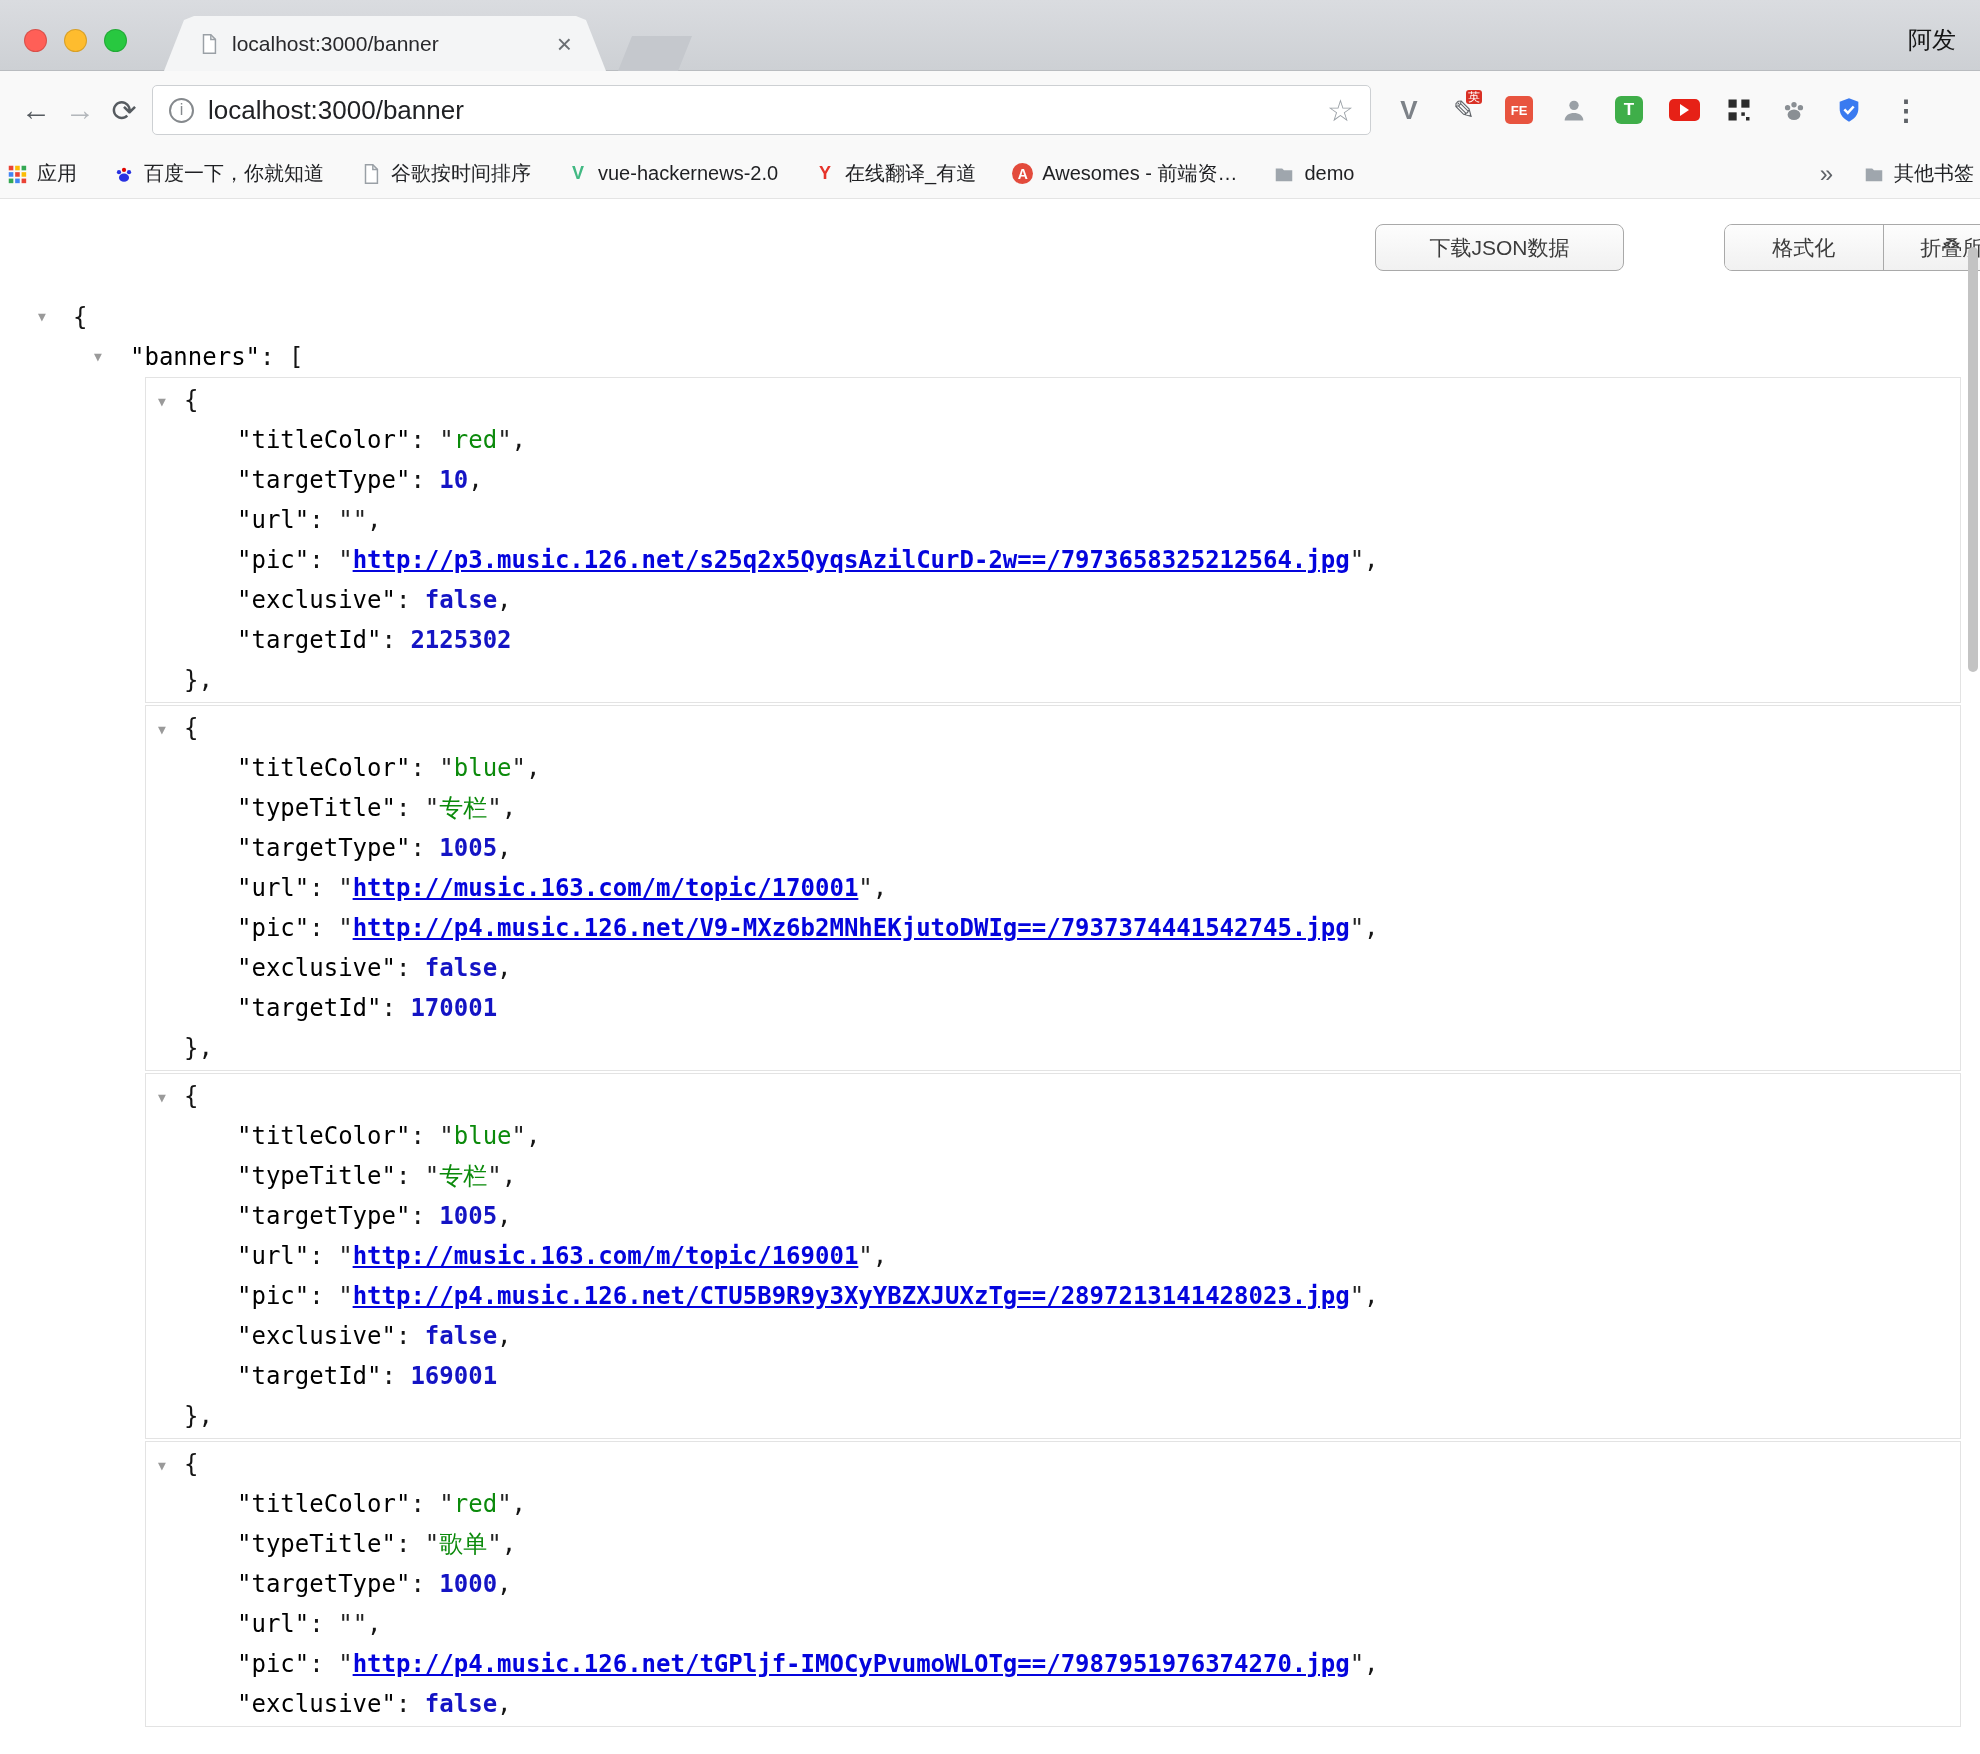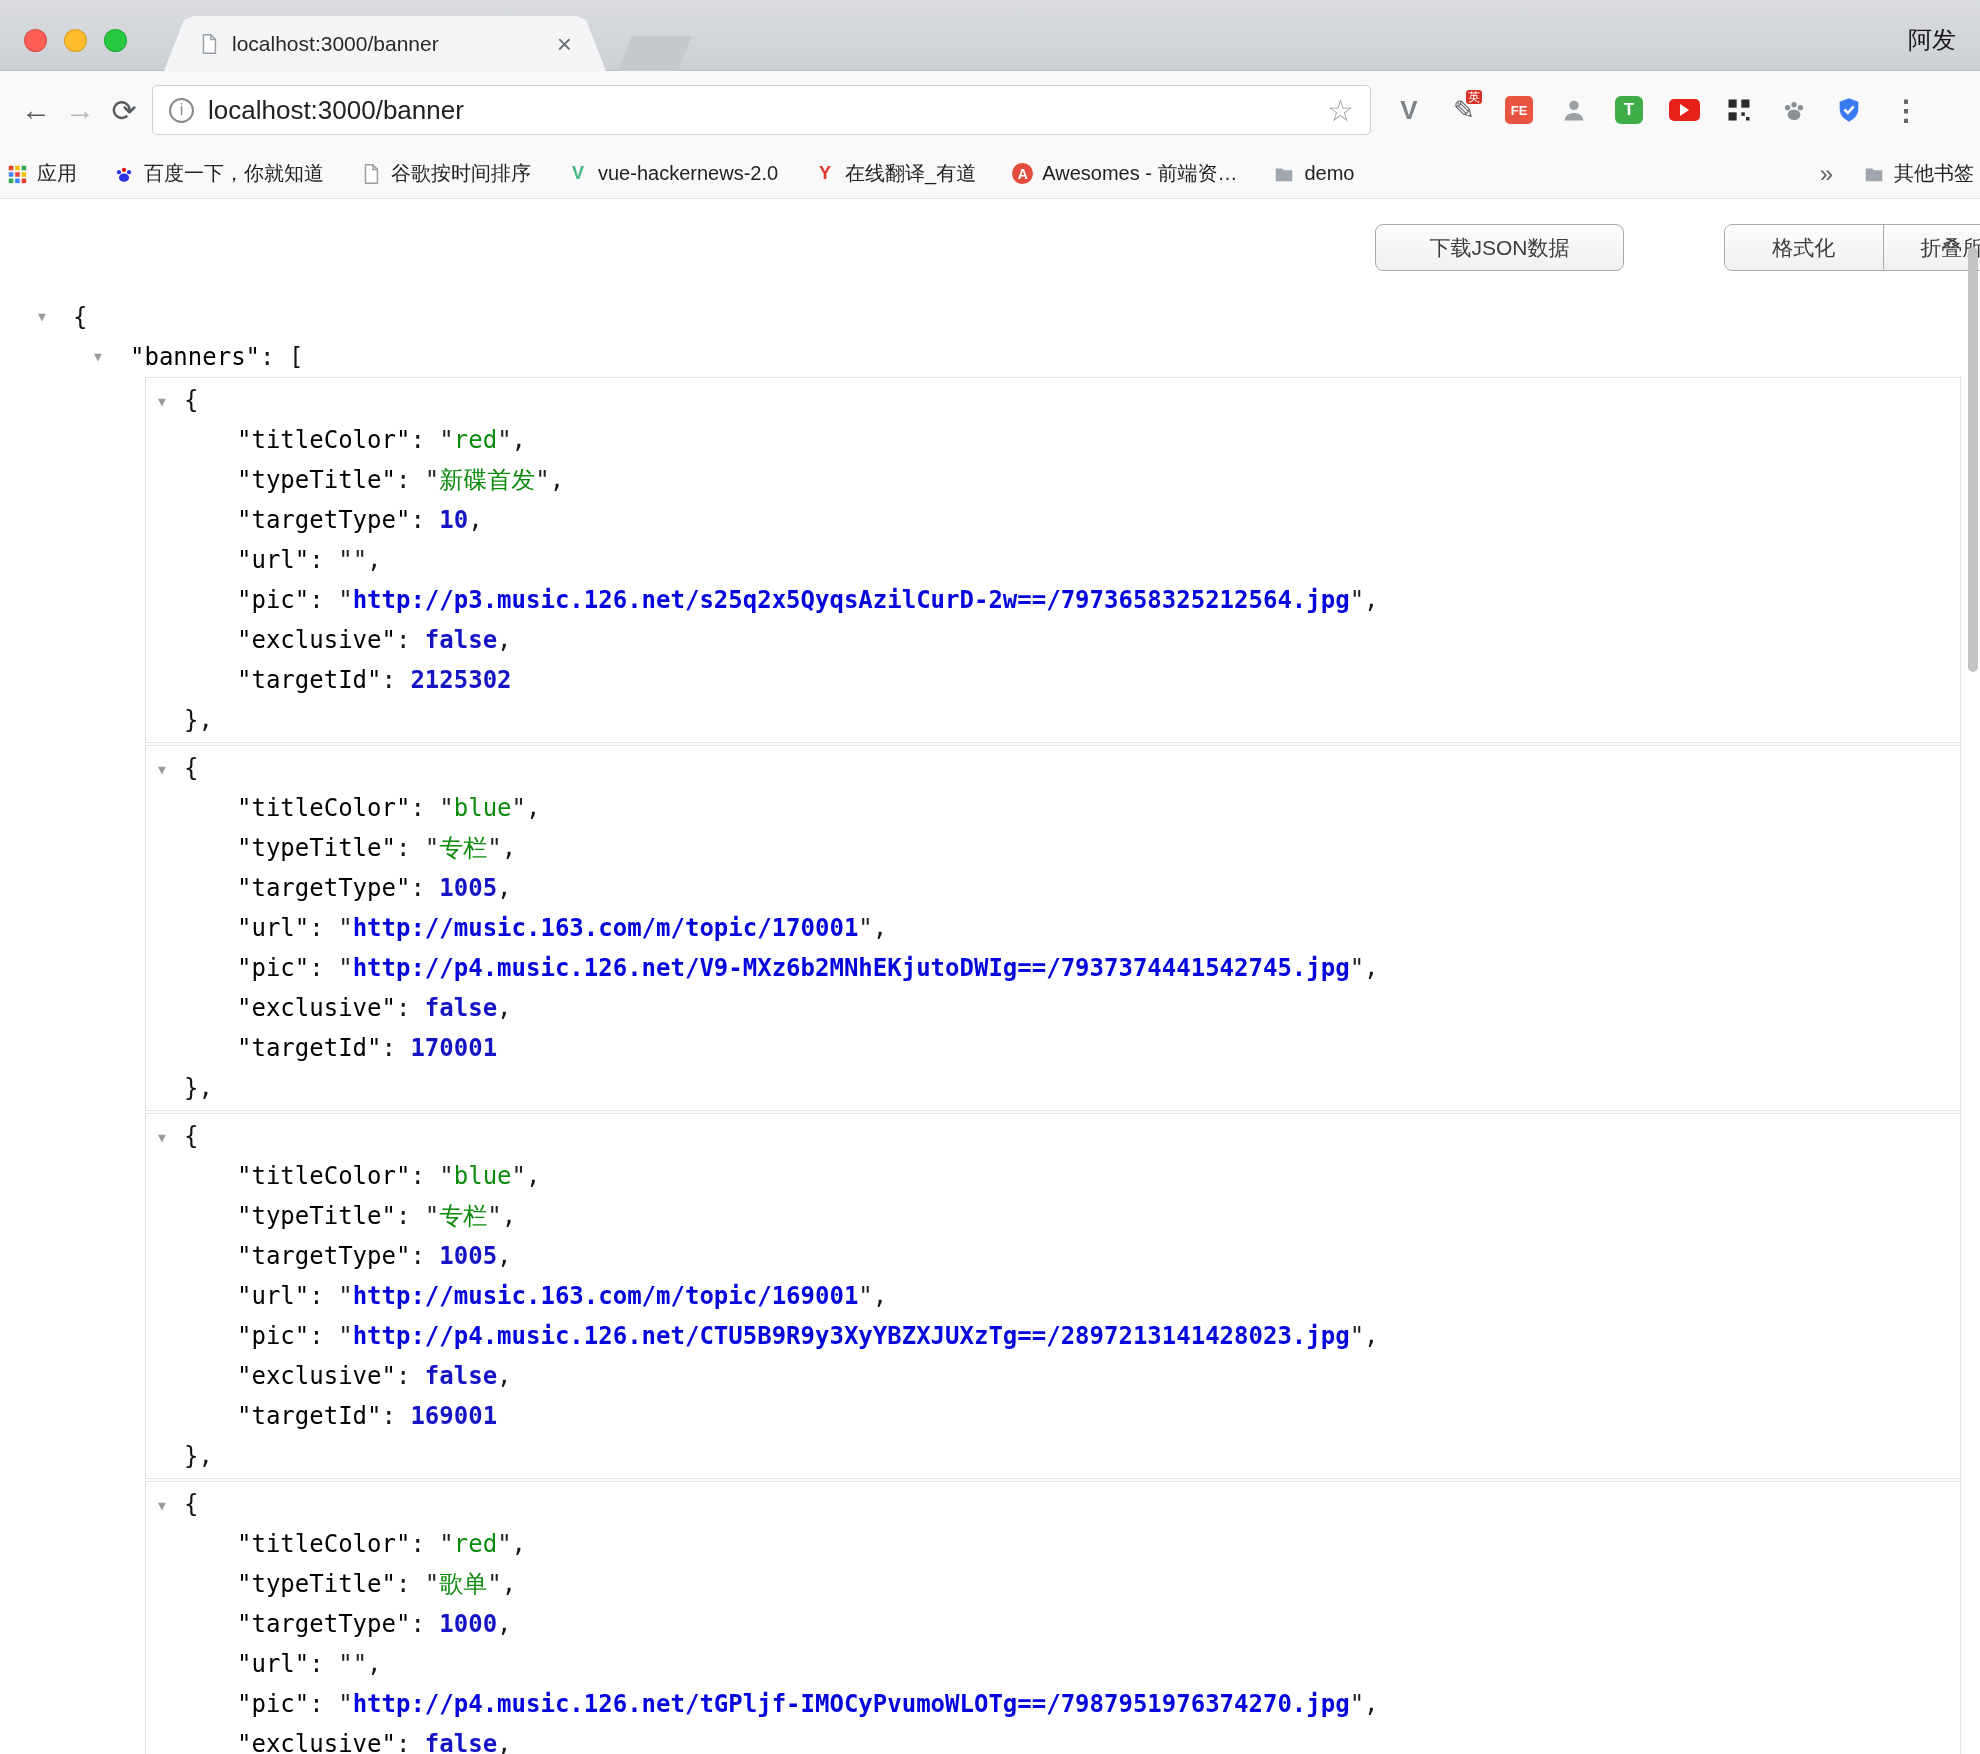--- a/index.html
+++ b/index.html
@@ -78,21 +78,21 @@
   .obox{margin:0 19px 2px 145px;border:1px solid #e3e3e3;padding:2px 0;position:relative}
   .obox .tri{left:12px;top:2px}
   .obox .brace{padding-left:38px}
   .obox .prop{padding-left:91px}
   .k{color:#000}
   .k::before,.k::after{content:'"'}
   .str{color:#0b8a0b}
   .str::before,.str::after{content:'"';color:#222}
   .num,.bool{color:#1414c4;font-weight:bold}
   .linkwrap::before,.linkwrap::after{content:'"';color:#222}
-  .jlink{color:#0404dd;font-weight:bold;cursor:pointer}
+  .jlink{color:#0404dd;font-weight:bold;text-decoration:underline;cursor:pointer}
   .pv{color:#141414}
 
   .scroll-thumb{position:absolute;right:2px;top:48px;width:10px;height:425px;background:#c3c3c3;border-radius:6px;cursor:grab}
 </style>
 </head>
 <body>
 
 <div class="tabstrip">
   <div class="traffic">
     <span class="tl red"></span>
@@ -252,21 +252,20 @@
 
   <div class="jsonview">
 
     <div class="row root"><span class="tri">▼</span><span class="pv">{</span></div>
 
     <div class="row banners-row"><span class="tri">▼</span><span class="k">banners</span><span class="pv">: </span><span class="pv">[</span></div>
 
     <div class="obox">
       <div class="row brace"><span class="tri">▼</span><span class="pv">{</span></div>
       <div class="row prop"><span class="k">titleColor</span><span class="pv">: </span><span class="str">red</span><span class="pv">,</span></div>
-      <div class="row prop"><span class="k">typeTitle</span><span class="pv">: </span><span class="str">新碟首发</span><span class="pv">,</span></div>
       <div class="row prop"><span class="k">targetType</span><span class="pv">: </span><span class="num">10</span><span class="pv">,</span></div>
       <div class="row prop"><span class="k">url</span><span class="pv">: </span><span class="str"></span><span class="pv">,</span></div>
       <div class="row prop"><span class="k">pic</span><span class="pv">: </span><span class="linkwrap"><a class="jlink">http://p3.music.126.net/s25q2x5QyqsAzilCurD-2w==/7973658325212564.jpg</a></span><span class="pv">,</span></div>
       <div class="row prop"><span class="k">exclusive</span><span class="pv">: </span><span class="bool">false</span><span class="pv">,</span></div>
       <div class="row prop"><span class="k">targetId</span><span class="pv">: </span><span class="num">2125302</span></div>
       <div class="row brace"><span class="pv">},</span></div>
     </div>
 
     <div class="obox">
       <div class="row brace"><span class="tri">▼</span><span class="pv">{</span></div>

